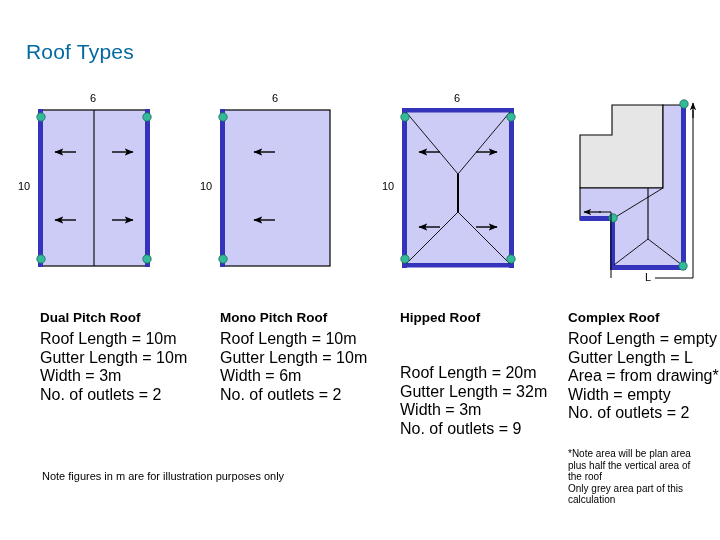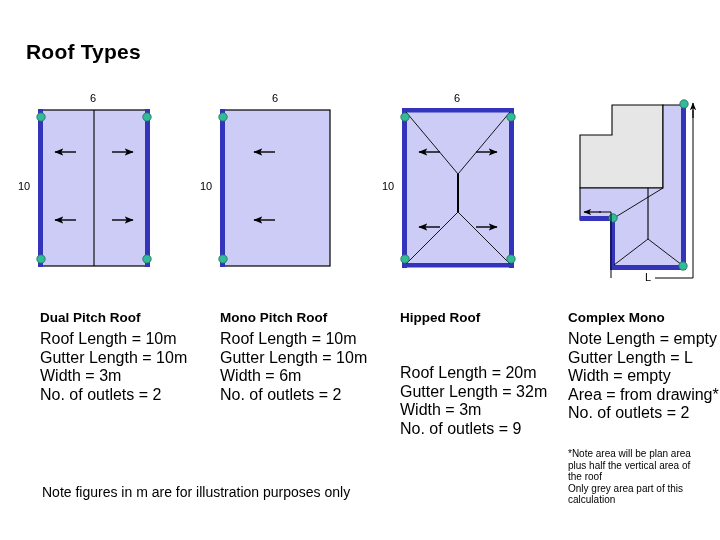--- a/index.html
+++ b/index.html
@@ -13,23 +13,23 @@
     position: relative;
     font-family: "Liberation Sans", sans-serif;
     color: #000000;
     overflow: hidden;
   }
   #page-title {
     position: absolute;
     left: 26px;
     top: 40px;
     font-size: 21px;
-    font-weight: bold;
+    font-weight: normal;
     letter-spacing: 0.2px;
-    color: #000000;
+    color: #0369a1;
   }
   .diagram-layer {
     position: absolute;
     left: 0;
     top: 0;
     width: 720px;
     height: 540px;
     pointer-events: none;
   }
   .roof-name {
@@ -48,22 +48,22 @@
   .roof-specs div { white-space: nowrap; }
   .footnote {
     position: absolute;
     font-size: 10px;
     line-height: 11.5px;
     white-space: nowrap;
   }
   .general-note {
     position: absolute;
     left: 42px;
-    top: 484px;
-    font-size: 14px;
+    top: 470px;
+    font-size: 11px;
     white-space: nowrap;
     text-align: center;
   }
   .dim-label {
     position: absolute;
     font-size: 11px;
     color: #000;
   }
 </style>
 </head>
@@ -167,21 +167,21 @@
 <div class="dim-label" style="left:200px; top:180px;">10</div>
 
 <div class="dim-label" style="left:454px; top:92px;">6</div>
 <div class="dim-label" style="left:382px; top:180px;">10</div>
 
 <div class="dim-label" style="left:641px; top:271px; background:#ffffff; padding:0 4px;">L</div>
 
 <div class="roof-name" style="left:40px; top:290px;">Dual Pitch Roof</div>
 <div class="roof-name" style="left:220px; top:290px;">Mono Pitch Roof</div>
 <div class="roof-name" style="left:400px; top:290px;">Hipped Roof</div>
-<div class="roof-name" style="left:568px; top:290px;">Complex Mono</div>
+<div class="roof-name" style="left:568px; top:290px;">Complex Roof</div>
 
 <div class="roof-specs" style="left:40px; top:330px;">
   <div>Roof Length = 10m</div>
   <div>Gutter Length = 10m</div>
   <div>Width = 3m</div>
   <div>No. of outlets = 2</div>
 </div>
 
 <div class="roof-specs" style="left:220px; top:330px;">
   <div>Roof Length = 10m</div>
@@ -191,24 +191,24 @@
 </div>
 
 <div class="roof-specs" style="left:400px; top:330px;margin-top:34px;">
   <div>Roof Length = 20m</div>
   <div>Gutter Length = 32m</div>
   <div>Width = 3m</div>
   <div>No. of outlets = 9</div>
 </div>
 
 <div class="roof-specs" style="left:568px; top:330px;">
-  <div>Note Length = empty</div>
+  <div>Roof Length = empty</div>
   <div>Gutter Length = L</div>
+  <div>Area = from drawing*</div>
   <div>Width = empty</div>
-  <div>Area = from drawing*</div>
   <div>No. of outlets = 2</div>
 </div>
 
 <div class="footnote" style="left:568px; top:448px;">
   <div>*Note area will be plan area</div>
   <div>plus half the vertical area of</div>
   <div>the roof</div>
   <div>Only grey area part of this</div>
   <div>calculation</div>
 </div>

